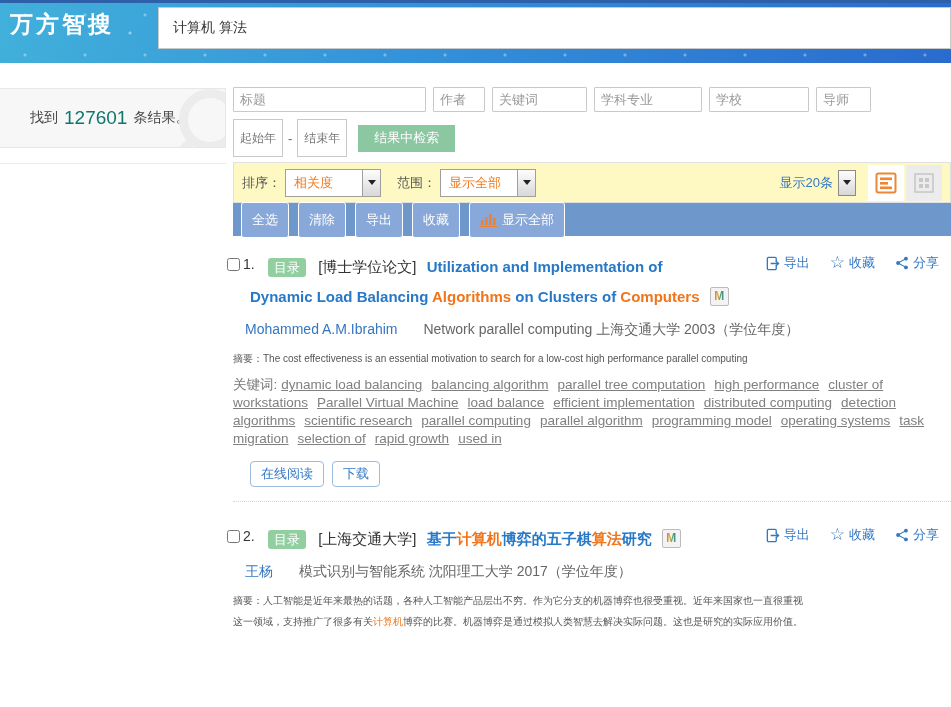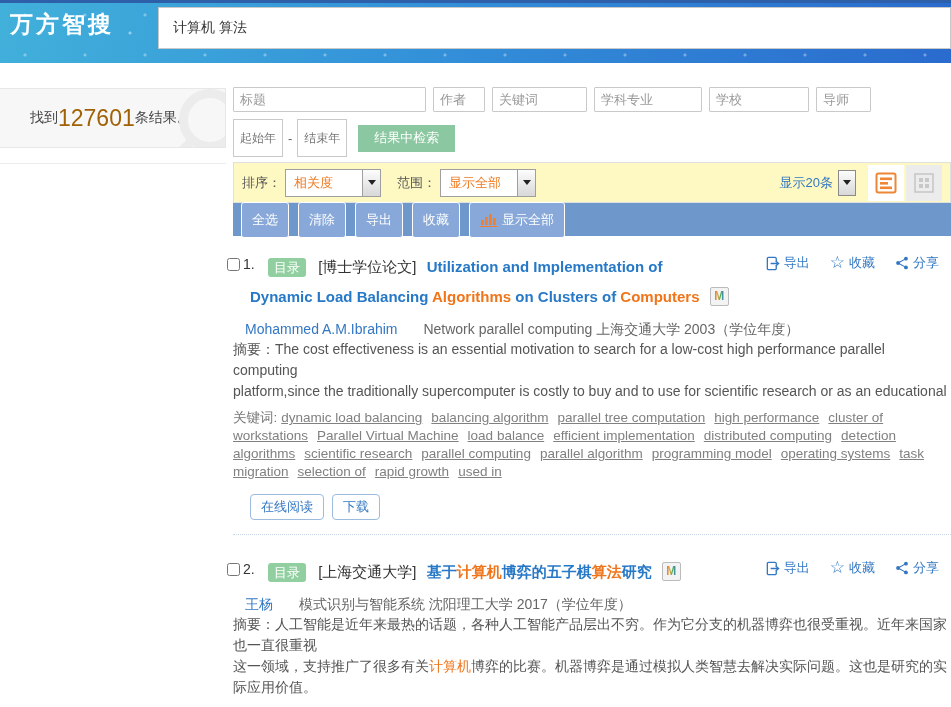--- a/index.html
+++ b/index.html
@@ -16,21 +16,21 @@
     background-size:90px 55px,60px 40px,100% 100%;}
   .logo{position:absolute;left:4px;top:6px;font-size:23px;font-weight:bold;color:#fff;
         letter-spacing:3px;cursor:pointer;margin-left:6px;}
   .search-input{position:absolute;left:158px;top:4px;right:0;height:42px;border:1px solid #c9c9c9;
         border-radius:0;padding:0 14px;font-size:14px;color:#333;box-sizing:border-box;outline:none;}
 
   
   .count-box{position:absolute;left:0;top:88px;width:226px;height:60px;background:#f7f7f7;
         border:1px solid #e7e7e7;border-left:none;box-sizing:border-box;display:flex;
         align-items:center;padding-left:30px;font-size:14px;color:#444;overflow:hidden;}
-  .count-num{color:#a16207;font-size:23px;margin:0 0;}
+  .count-num{color:#0f766e;font-size:19px;margin:0 6px;}
   .magnifier{position:absolute;right:-16px;top:0px;width:44px;height:44px;border:9px solid #ececec;
         border-radius:50%;}
   .magnifier::after{content:"";position:absolute;width:9px;height:20px;background:#ececec;
         left:-8px;top:40px;transform:rotate(45deg);}
   .side-divider{position:absolute;left:0;top:163px;width:226px;border-top:1px solid #ececec;}
 
   
   .main{position:absolute;left:233px;top:63px;width:718px;height:644px;}
 
   .f-row1{position:absolute;top:24px;left:0;display:flex;gap:7px;}
@@ -93,21 +93,21 @@
         margin-left:6px;text-indent:0;vertical-align:2px;cursor:pointer;}
   .m-letter{background:linear-gradient(90deg,#e05a3a 0%,#e8a83c 35%,#52ab58 65%,#3b7fd0 100%);
         -webkit-background-clip:text;background-clip:text;color:transparent;}
   .r-actions{position:absolute;right:12px;display:flex;gap:20px;align-items:center;}
   .result1 .r-actions{top:18px;}
   .result2 .r-actions{top:24px;}
   .r-act{display:flex;align-items:center;gap:4px;color:#3377c2;font-size:13px;cursor:pointer;}
   .star-glyph{font-size:17px;line-height:14px;}
   .r-author{margin-left:12px;margin-top:9px;font-size:14px;color:#666;}
   .author-link{color:#3377c2;margin-right:22px;cursor:pointer;}
-  .r-abs{font-size:14px;color:#555;line-height:21px;}
+  .r-abs{margin-top:9px;font-size:10px;color:#555;line-height:21px;}
   .r-abs .hl{color:#f0751a;}
   .r-kws{margin-top:7px;font-size:13.5px;color:#777;line-height:18px;}
   .kws-label{margin-right:4px;}
   .kw{color:#808080;text-decoration:underline;margin-right:9px;cursor:pointer;}
   .r-btns{margin-left:17px;margin-top:13px;display:flex;gap:8px;}
   .rb{border:1px solid #9cbbdd;border-radius:4px;background:#fff;color:#3377c2;font-size:13px;
         padding:3px 10px;cursor:pointer;}
 </style>
 </head>
 <body>
@@ -233,21 +233,21 @@
               <circle cx="12.5" cy="13" r="2.2" fill="#3377c2"></circle>
             </svg>
             <span>分享</span>
           </span>
         </div>
         <div class="r-author">
           <span class="author-link">Mohammed A.M.Ibrahim</span>
           <span>Network parallel computing 上海交通大学 2003（学位年度）</span>
         </div>
         <div class="r-abs">
-          <span>摘要：</span><span><span>The cost effectiveness is an essential motivation to search for a low-cost high performance parallel computing</span><br><span>platform,since the traditionally supercomputer is costly to buy and to use for scientific research or as an educational</span></span>
+          <span>摘要：</span><span><span>The cost effectiveness is an essential motivation to search for a low-cost high performance parallel computing</span><br></span>
         </div>
         <div class="r-kws">
           <span class="kws-label">关键词:</span><span><span class="kw">dynamic load balancing</span><span class="kw">balancing algorithm</span><span class="kw">parallel tree computation</span><span class="kw">high performance</span><span class="kw">cluster of workstations</span><span class="kw">Parallel Virtual Machine</span><span class="kw">load balance</span><span class="kw">efficient implementation</span><span class="kw">distributed computing</span><span class="kw">detection algorithms</span><span class="kw">scientific research</span><span class="kw">parallel computing</span><span class="kw">parallel algorithm</span><span class="kw">programming model</span><span class="kw">operating systems</span><span class="kw">task migration</span><span class="kw">selection of</span><span class="kw">rapid growth</span><span class="kw">used in</span></span>
         </div>
         <div class="r-btns">
           <button class="rb">在线阅读</button>
           <button class="rb">下载</button>
         </div>
       </div>
 

